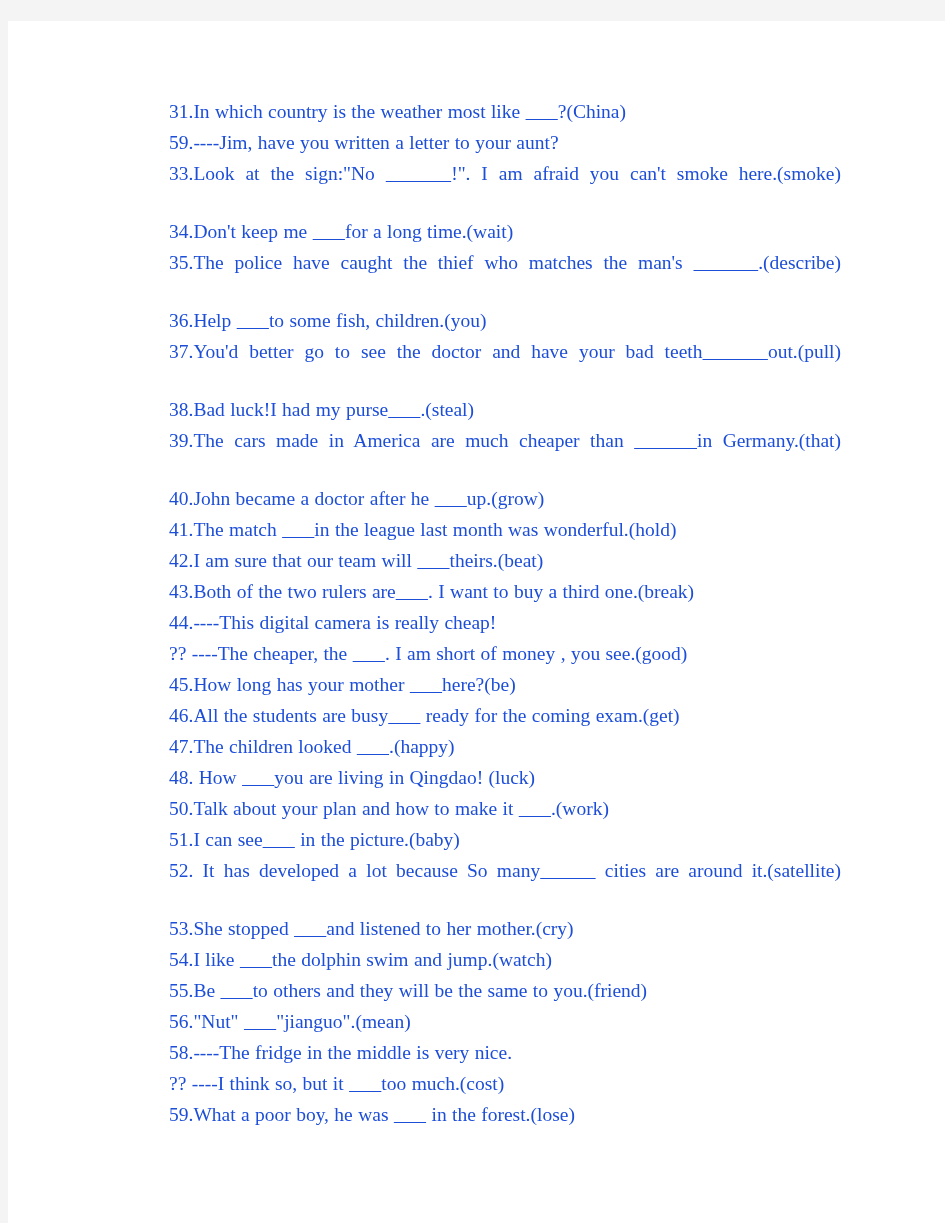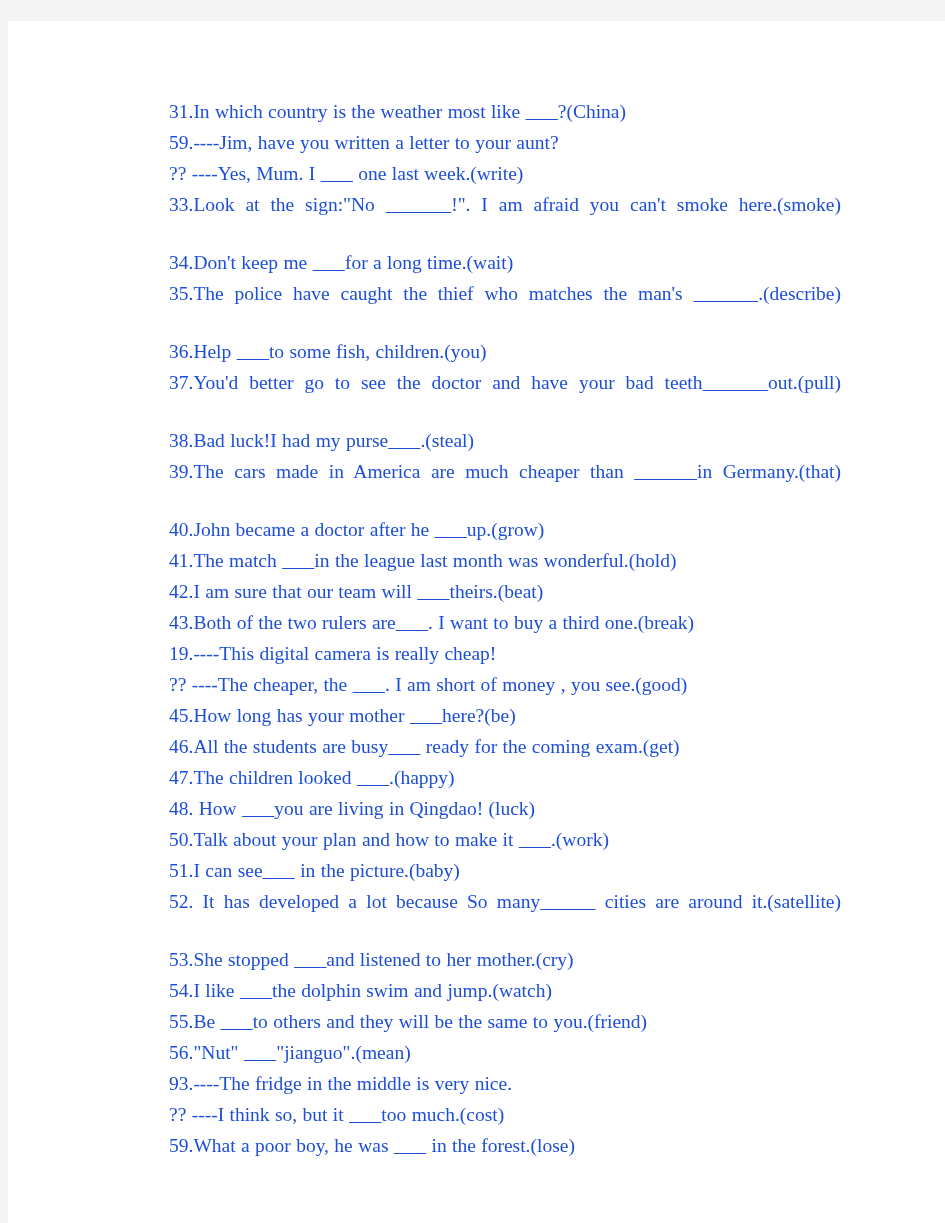--- a/index.html
+++ b/index.html
@@ -56,42 +56,41 @@
     white-space: pre;
   }
 </style>
 </head>
 <body>
 
 <div id="page">
   <div id="doc-body">
     <p class="q nojustify">31.In which country is the weather most like <span class="blank">&nbsp;&nbsp;&nbsp;&nbsp;&nbsp;&nbsp;</span>?(China)</p>
     <p class="q nojustify">59.----Jim, have you written a letter to your aunt?</p>
-    <p class="q nojustify">?? ----Yes, Mum. I <span class="blank">&nbsp;&nbsp;&nbsp;&nbsp;&nbsp;&nbsp;</span> one last week.(write)</p>
     <p class="q">33.Look at the sign:"No <span class="blank">&nbsp;&nbsp;&nbsp;&nbsp;&nbsp;&nbsp;</span>!". I am afraid you can't smoke here.(smoke)</p>
     <p class="q nojustify">34.Don't keep me <span class="blank">&nbsp;&nbsp;&nbsp;&nbsp;&nbsp;&nbsp;</span>for a long time.(wait)</p>
     <p class="q">35.The police have caught the thief who matches the man's <span class="blank">&nbsp;&nbsp;&nbsp;&nbsp;&nbsp;&nbsp;</span>.(describe)</p>
     <p class="q nojustify">36.Help <span class="blank">&nbsp;&nbsp;&nbsp;&nbsp;&nbsp;&nbsp;</span>to some fish, children.(you)</p>
     <p class="q">37.You'd better go to see the doctor and have your bad teeth<span class="blank">&nbsp;&nbsp;&nbsp;&nbsp;&nbsp;&nbsp;</span>out.(pull)</p>
     <p class="q nojustify">38.Bad luck!I had my purse<span class="blank">&nbsp;&nbsp;&nbsp;&nbsp;&nbsp;&nbsp;</span>.(steal)</p>
     <p class="q">39.The cars made in America are much cheaper than <span class="blank">&nbsp;&nbsp;&nbsp;&nbsp;&nbsp;&nbsp;</span>in Germany.(that)</p>
     <p class="q nojustify">40.John became a doctor after he <span class="blank">&nbsp;&nbsp;&nbsp;&nbsp;&nbsp;&nbsp;</span>up.(grow)</p>
     <p class="q nojustify">41.The match <span class="blank">&nbsp;&nbsp;&nbsp;&nbsp;&nbsp;&nbsp;</span>in the league last month was wonderful.(hold)</p>
     <p class="q nojustify">42.I am sure that our team will <span class="blank">&nbsp;&nbsp;&nbsp;&nbsp;&nbsp;&nbsp;</span>theirs.(beat)</p>
     <p class="q nojustify">43.Both of the two rulers are<span class="blank">&nbsp;&nbsp;&nbsp;&nbsp;&nbsp;&nbsp;</span>. I want to buy a third one.(break)</p>
-    <p class="q nojustify">19.----This digital camera is really cheap!</p>
+    <p class="q nojustify">44.----This digital camera is really cheap!</p>
     <p class="q nojustify">?? ----The cheaper, the <span class="blank">&nbsp;&nbsp;&nbsp;&nbsp;&nbsp;&nbsp;</span>. I am short of money , you see.(good)</p>
     <p class="q nojustify">45.How long has your mother <span class="blank">&nbsp;&nbsp;&nbsp;&nbsp;&nbsp;&nbsp;</span>here?(be)</p>
     <p class="q nojustify">46.All the students are busy<span class="blank">&nbsp;&nbsp;&nbsp;&nbsp;&nbsp;&nbsp;</span> ready for the coming exam.(get)</p>
     <p class="q nojustify">47.The children looked <span class="blank">&nbsp;&nbsp;&nbsp;&nbsp;&nbsp;&nbsp;</span>.(happy)</p>
     <p class="q nojustify">48. How <span class="blank">&nbsp;&nbsp;&nbsp;&nbsp;&nbsp;&nbsp;</span>you are living in Qingdao! (luck)</p>
     <p class="q nojustify">50.Talk about your plan and how to make it <span class="blank">&nbsp;&nbsp;&nbsp;&nbsp;&nbsp;&nbsp;</span>.(work)</p>
     <p class="q nojustify">51.I can see<span class="blank">&nbsp;&nbsp;&nbsp;&nbsp;&nbsp;&nbsp;</span> in the picture.(baby)</p>
     <p class="q">52. It has developed a lot because So many<span class="blank">&nbsp;&nbsp;&nbsp;&nbsp;&nbsp;&nbsp;</span> cities are around it.(satellite)</p>
     <p class="q nojustify">53.She stopped <span class="blank">&nbsp;&nbsp;&nbsp;&nbsp;&nbsp;&nbsp;</span>and listened to her mother.(cry)</p>
     <p class="q nojustify">54.I like <span class="blank">&nbsp;&nbsp;&nbsp;&nbsp;&nbsp;&nbsp;</span>the dolphin swim and jump.(watch)</p>
     <p class="q nojustify">55.Be <span class="blank">&nbsp;&nbsp;&nbsp;&nbsp;&nbsp;&nbsp;</span>to others and they will be the same to you.(friend)</p>
     <p class="q nojustify">56."Nut" <span class="blank">&nbsp;&nbsp;&nbsp;&nbsp;&nbsp;&nbsp;</span>"jianguo".(mean)</p>
-    <p class="q nojustify">93.----The fridge in the middle is very nice.</p>
+    <p class="q nojustify">58.----The fridge in the middle is very nice.</p>
     <p class="q nojustify">?? ----I think so, but it <span class="blank">&nbsp;&nbsp;&nbsp;&nbsp;&nbsp;&nbsp;</span>too much.(cost)</p>
     <p class="q nojustify">59.What a poor boy, he was <span class="blank">&nbsp;&nbsp;&nbsp;&nbsp;&nbsp;&nbsp;</span> in the forest.(lose)</p>
   </div>
 </div>
 
 </body></html>

